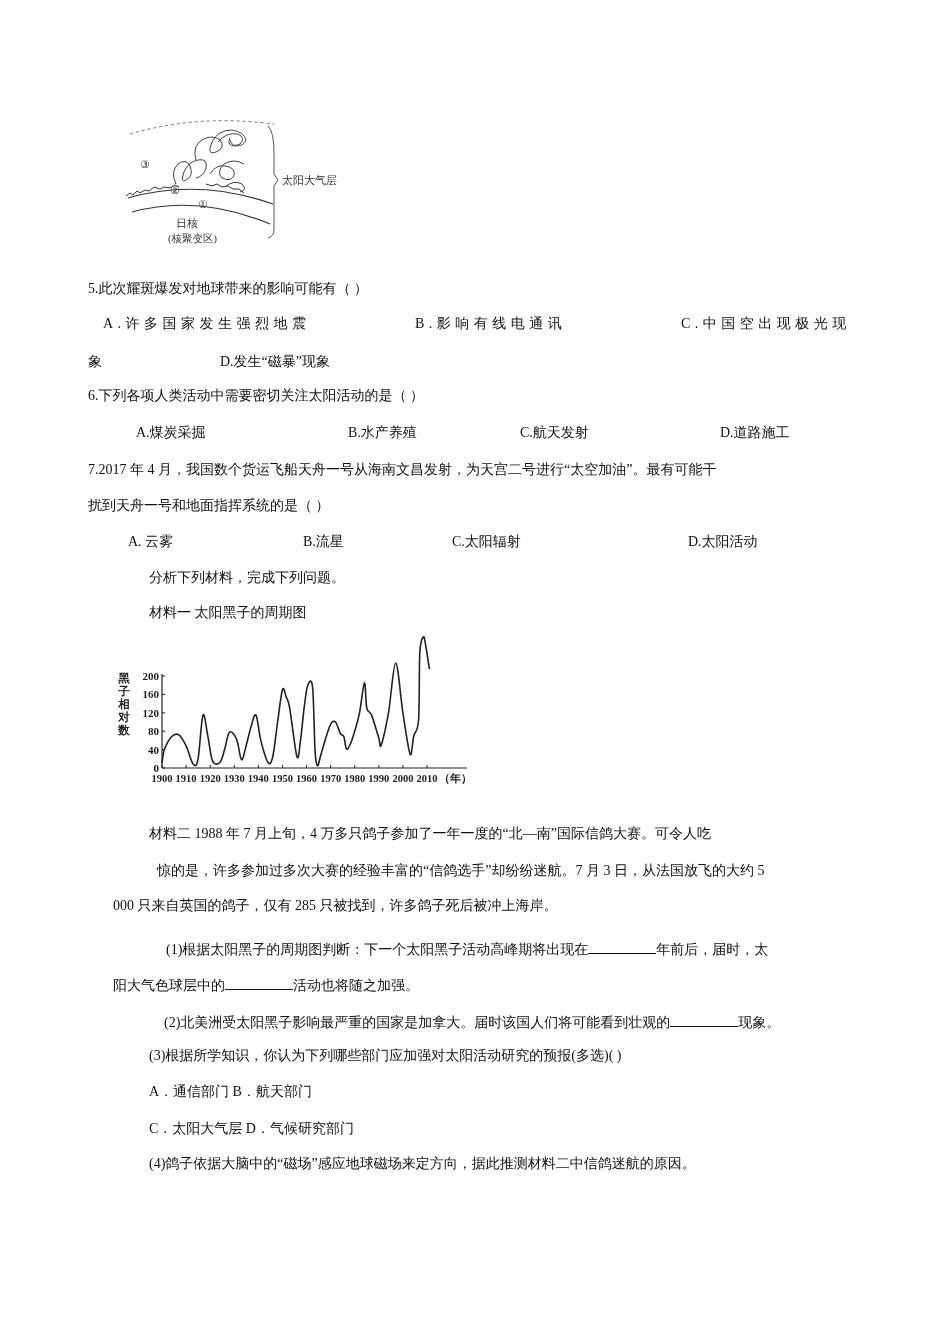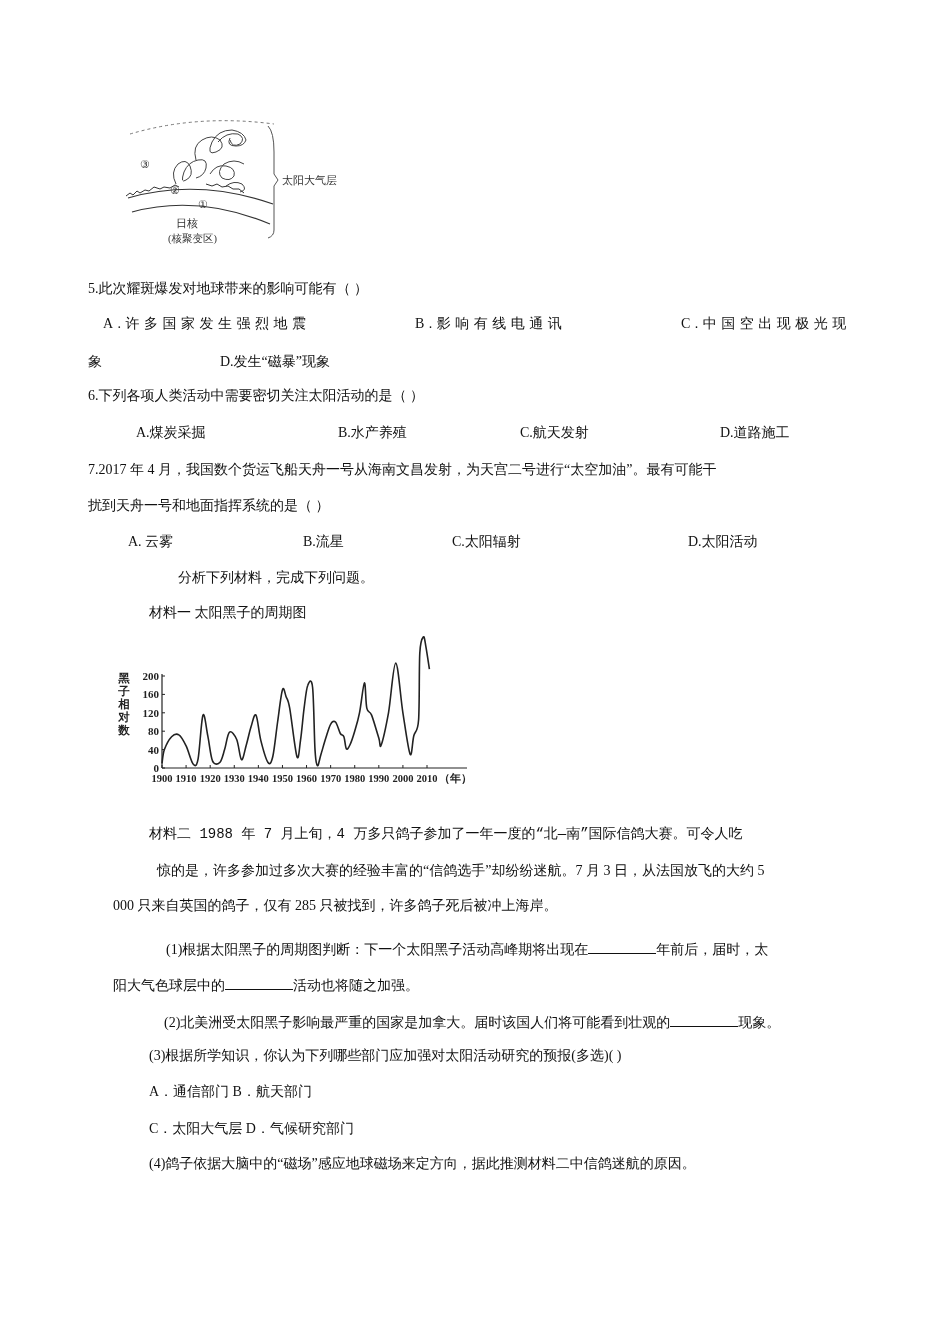--- a/index.html
+++ b/index.html
@@ -43,32 +43,32 @@
 
 <div class="line" style="left:88px; top:279px;">5.此次耀斑爆发对地球带来的影响可能有（    ）</div>
 <div class="line spread" style="left:103px; top:314px;">A.许多国家发生强烈地震</div>
 <div class="line spread" style="left:415px; top:314px;">B.影响有线电通讯</div>
 <div class="line spread" style="left:681px; top:314px;">C.中国空出现极光现</div>
 <div class="line" style="left:88px; top:352px;">象</div>
 <div class="line" style="left:220px; top:352px;">D.发生“磁暴”现象</div>
 
 <div class="line" style="left:88px; top:386px;">6.下列各项人类活动中需要密切关注太阳活动的是（    ）</div>
 <div class="line" style="left:136px; top:423px;">A.煤炭采掘</div>
-<div class="line" style="left:338px; top:423px;">B.水产养殖</div>
+<div class="line" style="left:348px; top:423px;">B.水产养殖</div>
 <div class="line" style="left:520px; top:423px;">C.航天发射</div>
 <div class="line" style="left:720px; top:423px;">D.道路施工</div>
 
 <div class="line" style="left:88px; top:460px;">7.2017 年 4 月，我国数个货运飞船天舟一号从海南文昌发射，为天宫二号进行“太空加油”。最有可能干</div>
 <div class="line" style="left:88px; top:496px;">扰到天舟一号和地面指挥系统的是（    ）</div>
 <div class="line" style="left:128px; top:532px;">A.  云雾</div>
 <div class="line" style="left:303px; top:532px;">B.流星</div>
 <div class="line" style="left:452px; top:532px;">C.太阳辐射</div>
 <div class="line" style="left:652px; top:532px;margin-left:36px;">D.太阳活动</div>
 
-<div class="line" style="left:149px; top:568px;margin-left:29px;">分析下列材料，完成下列问题。</div>
+<div class="line" style="left:149px; top:568px;">分析下列材料，完成下列问题。</div>
 <div class="line" style="left:149px; top:603px;">材料一    太阳黑子的周期图</div>
 
 <div class="abs" style="left:110px; top:628px; width:370px; height:165px;">
   <svg id="sunspot-svg" width="370" height="165" viewBox="0 0 370 165">
     <g id="ylabel-group">
         <text x="14" y="54" font-size="11.5" font-weight="bold" fill="#222" text-anchor="middle">黑</text>
         <text x="14" y="67" font-size="11.5" font-weight="bold" fill="#222" text-anchor="middle">子</text>
         <text x="14" y="80" font-size="11.5" font-weight="bold" fill="#222" text-anchor="middle">相</text>
         <text x="14" y="93" font-size="11.5" font-weight="bold" fill="#222" text-anchor="middle">对</text>
         <text x="14" y="106" font-size="11.5" font-weight="bold" fill="#222" text-anchor="middle">数</text>
@@ -113,21 +113,21 @@
         <text x="317" y="154" text-anchor="middle" font-size="10.5" font-weight="bold" fill="#222">2010</text>
         <line x1="317" x2="317" y1="140" y2="137" stroke="#222"></line>
       </g>
     <line id="y-axis-line" stroke="#222" stroke-width="1.2" x1="52" x2="52" y1="46" y2="140"></line>
     <line id="x-axis-line" stroke="#222" stroke-width="1.2" x1="52" x2="357" y1="140" y2="140"></line>
     <path id="sunspot-line" fill="none" stroke="#222" stroke-width="1.6" stroke-linejoin="round" d="M52.0,135.4 C52.4,133.1 52.8,126.0 54.4,121.6 C56.0,117.2 59.2,111.2 61.6,108.7 C64.0,106.3 66.5,105.3 68.9,106.9 C71.3,108.4 73.7,113.0 76.1,117.9 C78.5,122.8 81.3,134.2 83.3,136.3 C85.3,138.5 86.5,139.0 88.1,130.8 C89.7,122.6 91.3,90.9 93.0,87.1 C94.6,83.3 96.2,100.1 97.8,107.8 C99.4,115.5 100.6,128.7 102.6,133.1 C104.6,137.5 107.8,136.4 109.8,134.5 C111.8,132.6 113.0,126.7 114.6,121.6 C116.2,116.5 117.4,105.8 119.5,104.1 C121.5,102.4 124.7,106.9 126.7,111.5 C128.7,116.1 129.9,130.8 131.5,131.7 C133.1,132.6 134.7,122.5 136.3,117.0 C137.9,111.5 139.5,103.6 141.1,98.6 C142.7,93.6 144.3,84.8 146.0,87.1 C147.6,89.4 148.8,104.5 150.8,112.4 C152.8,120.3 156.0,131.8 158.0,134.5 C160.0,137.2 161.2,135.2 162.8,128.5 C164.4,121.8 166.0,105.1 167.6,94.0 C169.2,82.9 171.0,66.0 172.5,61.8 C173.9,57.6 174.9,65.6 176.1,68.7 C177.3,71.8 177.9,70.2 179.7,80.2 C181.5,90.2 185.1,123.1 186.9,128.5 C188.7,133.9 189.3,120.5 190.5,112.4 C191.7,104.4 192.9,89.4 194.1,80.2 C195.3,71.0 196.3,60.6 197.8,57.2 C199.2,53.8 201.4,48.8 202.6,59.5 C203.8,70.2 204.2,108.6 205.0,121.6 C205.8,134.6 206.4,136.9 207.4,137.7 C208.4,138.5 209.6,130.8 211.0,126.2 C212.4,121.6 214.2,115.1 215.8,110.1 C217.4,105.1 219.0,99.0 220.6,96.3 C222.2,93.6 223.8,92.5 225.5,94.0 C227.1,95.5 228.9,103.0 230.3,105.5 C231.7,108.0 232.9,106.2 233.9,108.7 C234.9,111.3 235.3,119.3 236.3,120.7 C237.3,122.1 238.5,119.9 239.9,117.0 C241.3,114.1 243.1,108.6 244.7,103.2 C246.3,97.8 247.9,92.9 249.5,84.8 C251.2,76.8 253.2,55.7 254.4,54.9 C255.6,54.1 255.6,74.8 256.8,80.2 C258.0,85.6 259.6,82.1 261.6,87.1 C263.6,92.1 267.2,105.1 268.8,110.1 C270.4,115.1 269.6,121.2 271.2,117.0 C272.8,112.8 276.0,98.4 278.5,84.8 C280.9,71.2 283.3,35.1 285.7,35.1 C288.1,35.1 290.5,69.6 292.9,84.8 C295.3,100.0 298.3,122.4 300.1,126.2 C301.9,130.0 302.3,113.6 303.8,107.8 C305.2,102.1 307.6,105.5 308.6,91.7 C309.6,77.9 309.0,38.8 309.8,25.0 C310.6,11.2 312.4,10.1 313.4,8.9 C314.4,7.8 314.8,12.7 315.8,18.1 C316.8,23.5 318.8,37.3 319.4,41.1"></path>
     <text id="x-unit-label" font-size="11" fill="#222" x="329" y="154" font-weight="bold">（年）</text>
   </svg>
 </div>
 
-<div class="line" style="left:149px; top:824px;font-family:Liberation Mono, monospace;">材料二    1988 年 7 月上旬，4 万多只鸽子参加了一年一度的“北—南”国际信鸽大赛。可令人吃</div>
+<div class="line" style="left:149px; top:824px;">材料二    1988 年 7 月上旬，4 万多只鸽子参加了一年一度的“北—南”国际信鸽大赛。可令人吃</div>
 <div class="line" style="left:113px; top:861px;margin-left:44px;">惊的是，许多参加过多次大赛的经验丰富的“信鸽选手”却纷纷迷航。7 月 3 日，从法国放飞的大约 5</div>
 <div class="line" style="left:113px; top:896px;">000 只来自英国的鸽子，仅有 285 只被找到，许多鸽子死后被冲上海岸。</div>
 
 <div class="line" style="left:166px; top:937px;">
   <span>(1)根据太阳黑子的周期图判断：下一个太阳黑子活动高峰期将出现在</span><span class="blank" style="width:68px;"></span><span>年前后，届时，太</span>
 </div>
 <div class="line" style="left:113px; top:973px;">
   <span>阳大气色球层中的</span><span class="blank" style="width:68px;"></span><span>活动也将随之加强。</span>
 </div>
 <div class="line" style="left:164px; top:1010px;">

